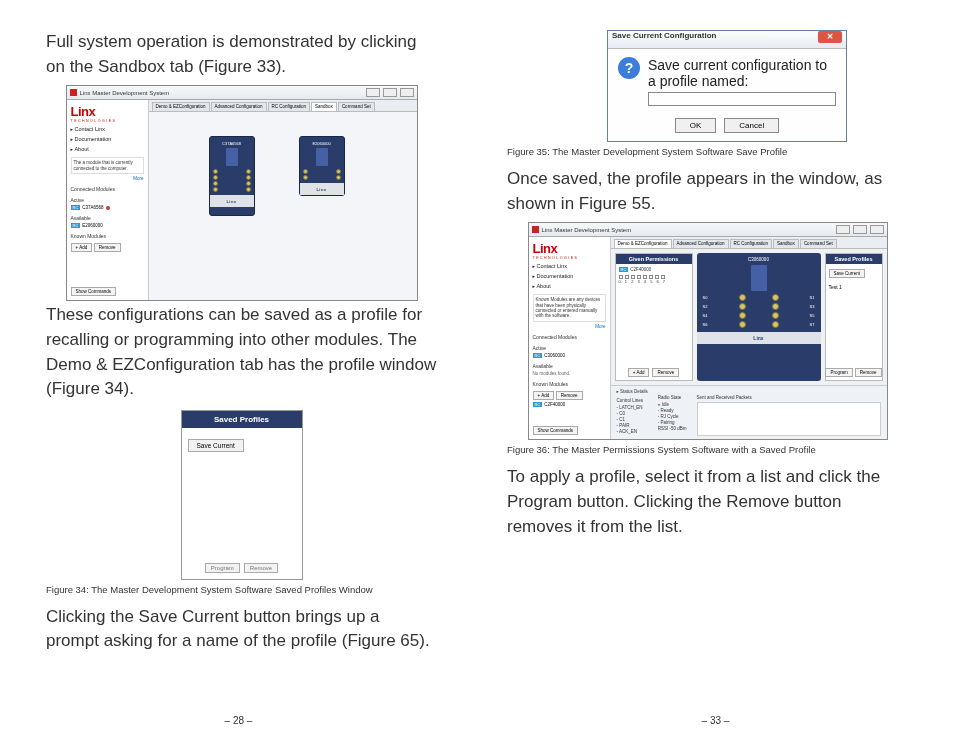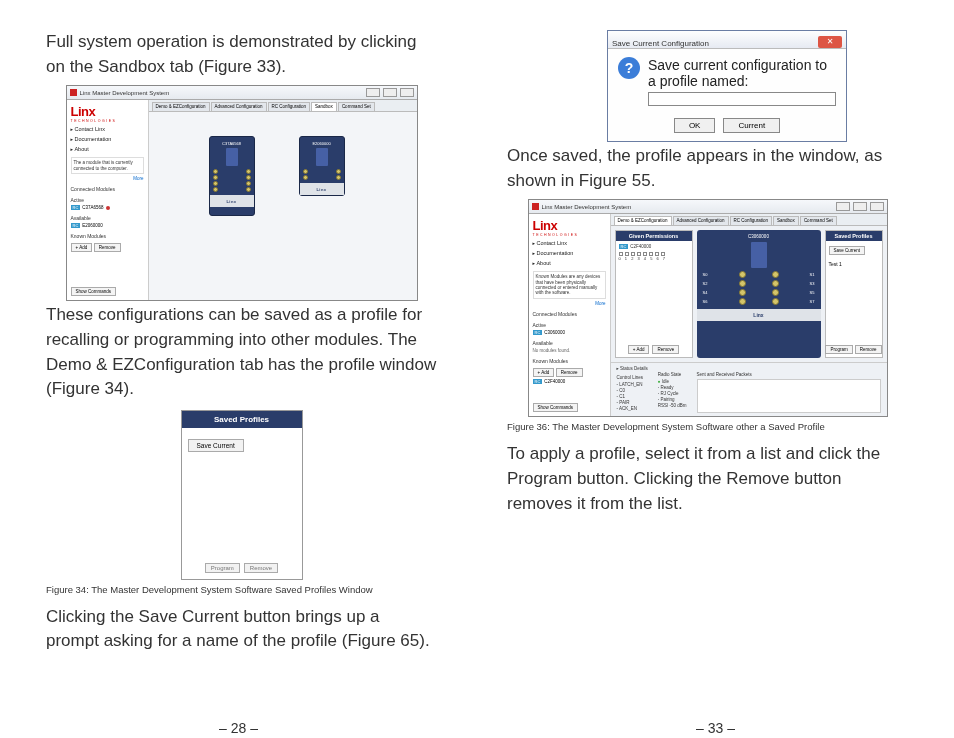--- a/index.html
+++ b/index.html
@@ -25,24 +25,24 @@
     margin-bottom: 6px;
   }
   .caption {
     font-size: 9.5px;
     color: #333;
     margin: 4px 0 10px 0;
     font-weight: 400;
   }
   .page-num {
     position: absolute;
-    bottom: 2px;
+    bottom: 12px;
     left: 50%;
     transform: translateX(-50%);
-    font-size: 14px;
+    font-size: 10px;
     color: #333;
   }
   .page-num::before, .page-num::after { content: "– "; }
   .page-num::after { content: " –"; }
 
   
   .win {
     border: 1px solid #888;
     background: #eef1f5;
     margin: 6px auto 2px;
@@ -114,22 +114,22 @@
   .btn34 { border:1px solid #aaa; background:#f2f2f2; font-size:6.5px; padding:2px 8px; }
   .btn34.small { font-size:6px; padding:1px 5px; color:#777; }
 
   
   .dlg35 {
     width:240px; border:1px solid #6a7da3; margin: 0 auto 2px;
     background:#fefefe; margin-left: 100px;
   }
   .dlg35-title {
     height:18px; background:linear-gradient(#fefefe,#e6eaf2);
-    border-bottom:1px solid #bbb; display:flex; align-items:flex-end;
-    padding:0 4px; font-size:8px; color:#333;
+    border-bottom:1px solid #bbb; display:flex; align-items:flex-start;
+    padding:0 4px; font-size:8px; color:#333;font-weight:bold;
   }
   .dlg35-title .close { margin-left:auto; width:24px; height:12px; background:#d54; border-radius:2px; color:#fff; text-align:center; font-size:8px; line-height:12px; }
   .dlg35-body { padding:8px 10px; display:flex; gap:8px; align-items:flex-start; }
   .dlg35-q { width:22px; height:22px; border-radius:50%; background:#3b7dd8; color:#fff; font-weight:bold; text-align:center; line-height:22px; font-size:14px; }
   .dlg35-msg { font-size:14px; color:#222; flex:1; }
   .dlg35-input { width:100%; height:14px; border:1px solid #888; margin-top:3px; }
   .dlg35-foot { display:flex; gap:8px; justify-content:center; padding:4px 0 8px; }
   .dlg35-btn { border:1px solid #888; background:#f0f0f0; font-size:8px; padding:2px 14px; }
 
   
@@ -281,23 +281,24 @@
     </div>
     <div class="dlg35-body">
       <div class="dlg35-q">?</div>
       <div class="dlg35-msg">
         <div>Save current configuration to a profile named:</div>
         <div class="dlg35-input"></div>
       </div>
     </div>
     <div class="dlg35-foot">
       <span class="dlg35-btn">OK</span>
-      <span class="dlg35-btn">Current</span>
+      <span class="dlg35-btn">Cancel</span>
     </div>
   </div>
+  <p class="caption">Figure 35: The Master Development System Software Save Profile</p>
 
   <p class="body-text">Once saved, the profile appears in the window, as shown in Figure 55.</p>
 
   <div class="win win36">
     <div class="win-title">
       <span class="icon-app"></span>
       <span class="ttl">Linx Master Development System</span>
       <span class="wbtn"></span>
       <span class="wbtn"></span>
       <span class="wbtn"></span>
@@ -421,18 +422,18 @@
           </div>
           <div class="botcol" style="flex:1">
             <div>&nbsp;</div>
             <div class="bothdr">Sent and Received Packets</div>
             <div style="border:1px solid #ccc;flex:1;min-height:30px;background:#fff"></div>
           </div>
         </div>
       </div>
     </div>
   </div>
-  <p class="caption">Figure 36: The Master Development System Software other a Saved Profile</p>
+  <p class="caption">Figure 36: The Master Permissions System Software with a Saved Profile</p>
 
   <p class="body-text">To apply a profile, select it from a list and click the Program button. Clicking the Remove button removes it from the list.</p>
 
   <div class="page-num">33</div>
 </div>
 
 </body></html>

